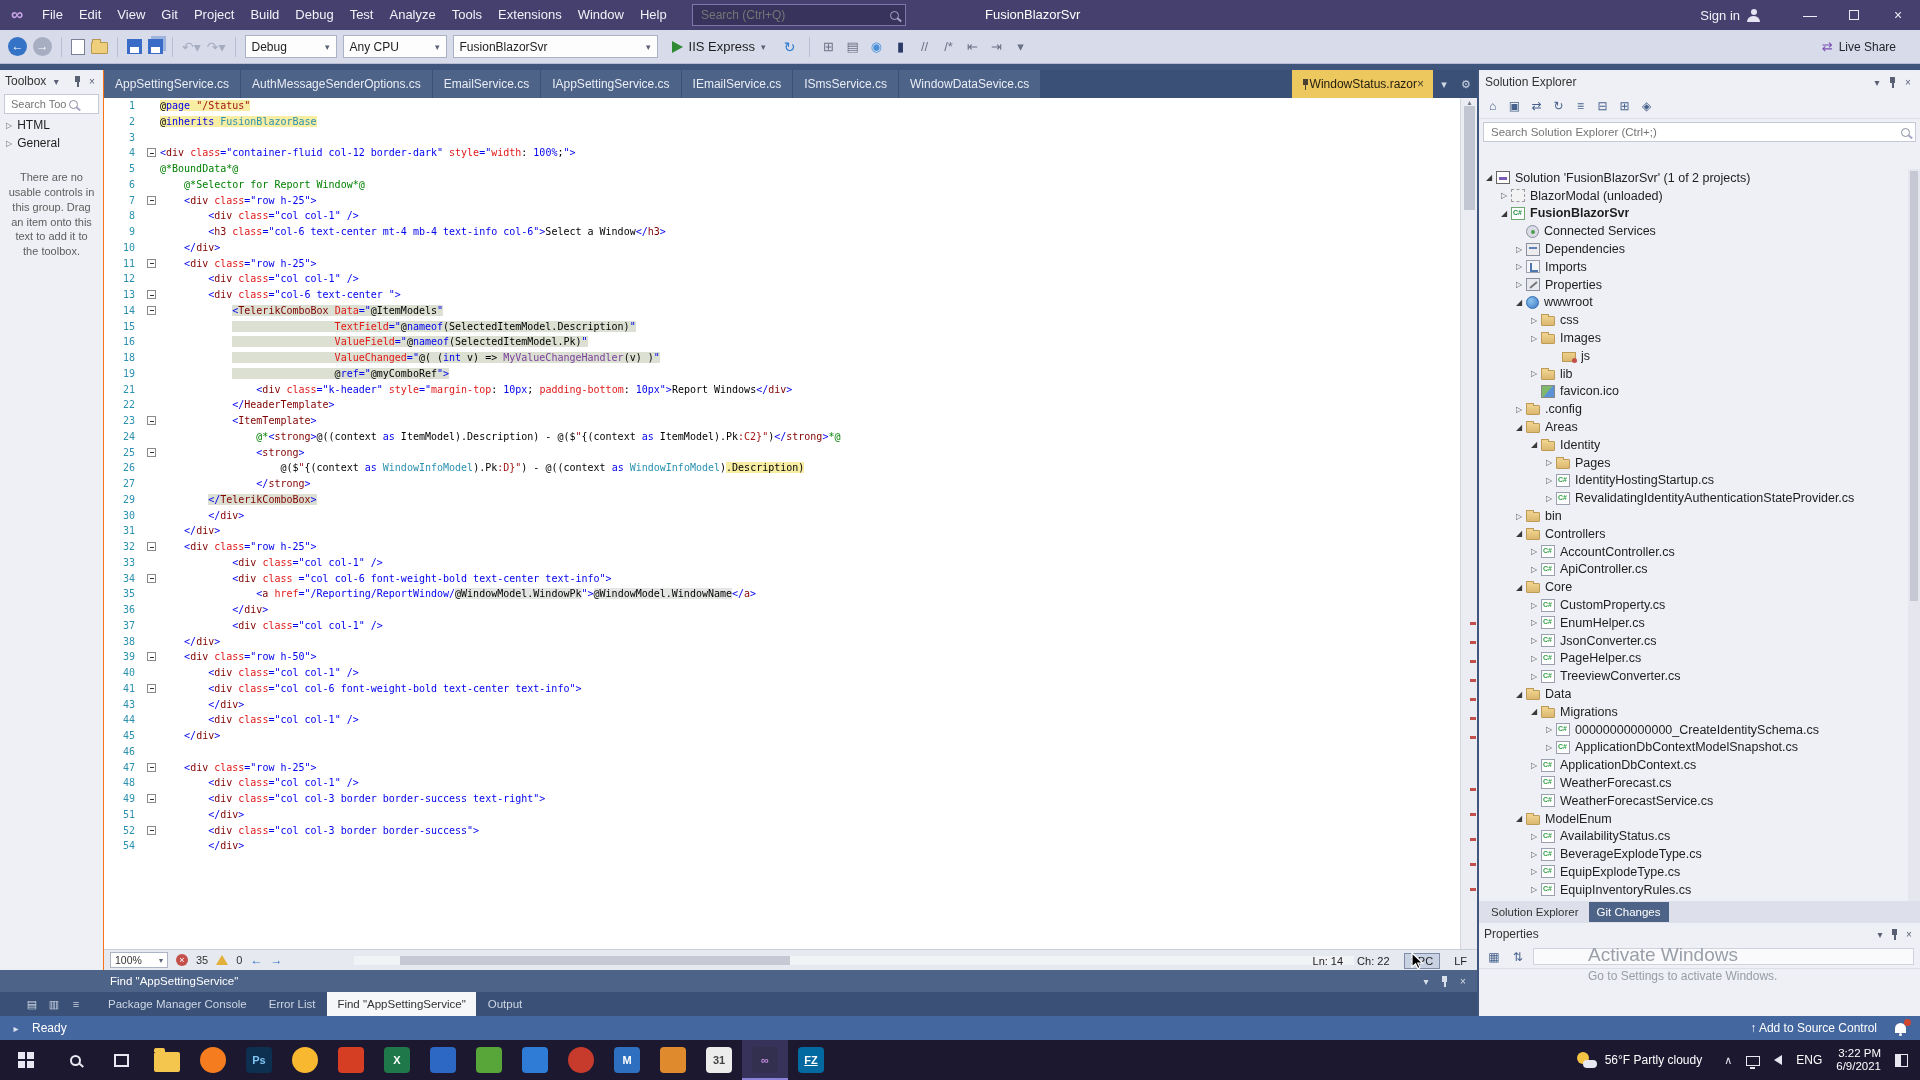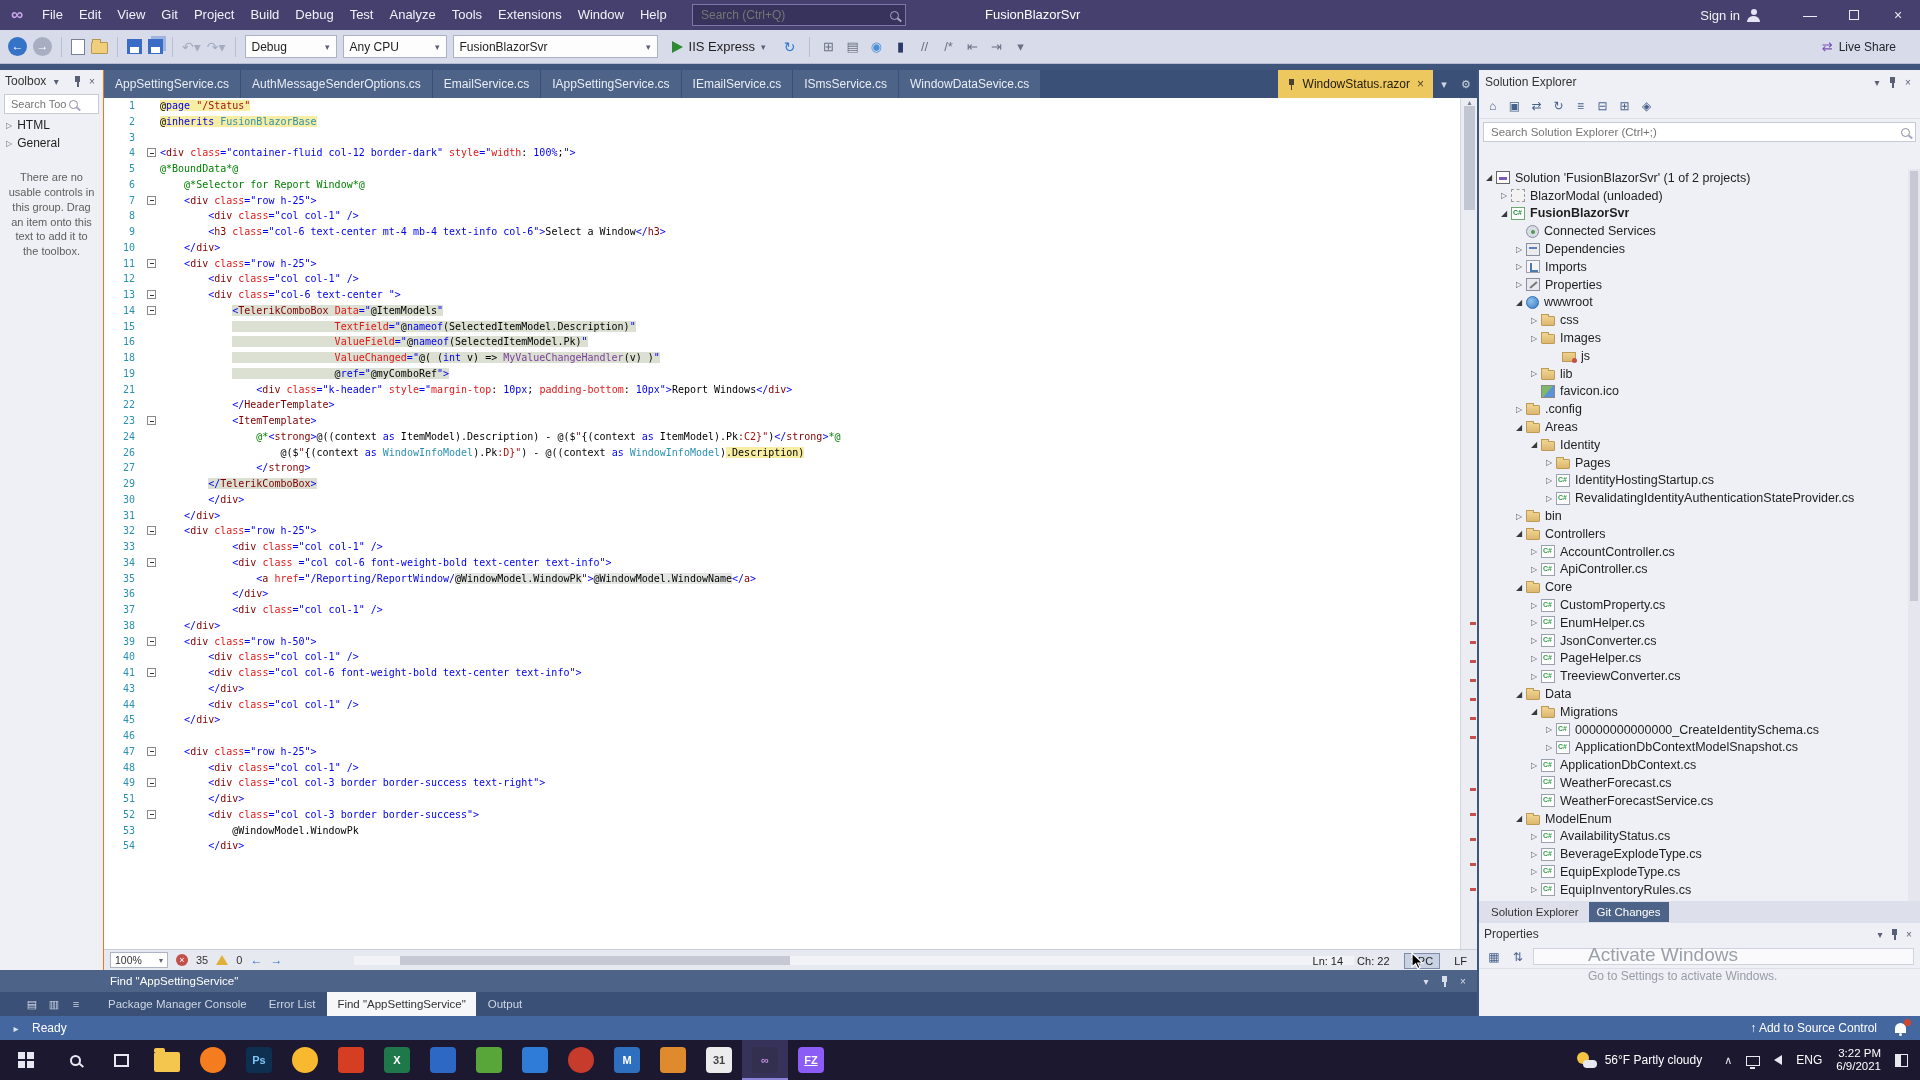--- a/index.html
+++ b/index.html
@@ -57,21 +57,21 @@
   .pin::after{content:"";position:absolute;left:4px;top:6px;width:1.5px;height:5px;background:#5A6074;}
   .tb-search{margin:2px 4px;height:20px;background:#fff;border:1px solid #C6C9D6;display:flex;align-items:center;padding:0 4px;}
   .tb-search input{width:60px;border:none;outline:none;font-size:11px;color:#777;background:transparent;font-family:"Liberation Sans",sans-serif;}
   .tbx-item{height:18px;display:flex;align-items:center;gap:5px;padding-left:6px;font-size:12px;color:#1e1e1e;}
   .tri-c{color:#6D6D6D;font-size:8px;}
   .tbx-empty{margin-top:18px;padding:0 7px;text-align:center;font-size:11px;line-height:1.35;color:#5E5E5E;}
 
   
   #tabstrip{position:absolute;left:104px;top:70px;width:1373px;height:28px;background:#3A5076;display:flex;align-items:flex-end;}
   .etab{height:28px;background:#4E6388;color:#E9EDF5;font-size:12px;line-height:28px;padding:0 11px;margin-right:1px;white-space:nowrap;}
-  .etab-preview{margin-left:auto;height:28px;background:#EDC85F;color:#26200F;display:flex;align-items:center;gap:7px;padding:0 9px;font-size:12px;}
+  .etab-preview{margin-left:auto;height:28px;background:#EDC85F;color:#26200F;display:flex;align-items:center;padding:0 9px;font-size:12px;}
   .pin-d::before{background:#4A4230;}
   .pin-d::after{background:#4A4230;}
   .tabx{font-size:12px;color:#4A4230;}
   .strip-ico{width:22px;text-align:center;color:#CFD6E4;font-size:11px;line-height:28px;}
 
   #editor-surface{position:absolute;left:104px;top:98px;width:1356px;height:851px;background:#FFFFFF;overflow:hidden;}
   .cl{display:flex;height:15.75px;line-height:15.75px;font-family:"DejaVu Sans Mono",monospace;font-size:10px;}
   .ln{width:40px;text-align:right;padding-right:9px;color:#2B91AF;flex:none;}
   .fd{width:16px;flex:none;position:relative;}
   .foldbox{position:absolute;left:3px;top:3px;width:9px;height:9px;border:1px solid #8A8A8A;background:#fff;}
@@ -444,20 +444,27 @@
             <span class="foldbox"></span>
           </div>
           <div class="cd"><span class="t">            </span><span class="b">&lt;</span><span class="g">ItemTemplate</span><span class="b">&gt;</span></div>
         </div>
         <div class="cl">
           <div class="ln">24</div>
           <div class="fd"></div>
           <div class="cd"><span class="t">                </span><span class="c">@*</span><span class="b">&lt;</span><span class="g">strong</span><span class="b">&gt;</span><span class="t">@((context </span><span class="b">as</span><span class="t"> ItemModel).Description) - @($</span><span class="s">"</span><span class="t">{(context </span><span class="b">as</span><span class="t"> ItemModel).Pk</span><span class="s">:C2}"</span><span class="t">)</span><span class="b">&lt;/</span><span class="g">strong</span><span class="b">&gt;</span><span class="c">*@</span></div>
         </div>
         <div class="cl">
+          <div class="ln">25</div>
+          <div class="fd">
+            <span class="foldbox"></span>
+          </div>
+          <div class="cd"><span class="t">                </span><span class="b">&lt;</span><span class="g">strong</span><span class="b">&gt;</span></div>
+        </div>
+        <div class="cl">
           <div class="ln">26</div>
           <div class="fd"></div>
           <div class="cd"><span class="t">                    </span><span class="t">@($</span><span class="s">"</span><span class="t">{(context </span><span class="b">as</span><span class="t"> </span><span class="y">WindowInfoModel</span><span class="t">).Pk</span><span class="s">:D}"</span><span class="t">) - @((context </span><span class="b">as</span><span class="t"> </span><span class="y">WindowInfoModel</span><span class="t">)</span><span class="t hy">.Description)</span></div>
         </div>
         <div class="cl">
           <div class="ln">27</div>
           <div class="fd"></div>
           <div class="cd"><span class="t">                </span><span class="b">&lt;/</span><span class="g">strong</span><span class="b">&gt;</span></div>
         </div>
         <div class="cl">
@@ -576,25 +583,20 @@
           <div class="ln">51</div>
           <div class="fd"></div>
           <div class="cd"><span class="t">        </span><span class="b">&lt;/</span><span class="g">div</span><span class="b">&gt;</span></div>
         </div>
         <div class="cl">
           <div class="ln">52</div>
           <div class="fd">
             <span class="foldbox"></span>
           </div>
           <div class="cd"><span class="t">        </span><span class="b">&lt;</span><span class="g">div</span><span class="t"> </span><span class="a">class</span><span class="b">="col col-3 border border-success"&gt;</span></div>
-        </div>
-        <div class="cl">
-          <div class="ln">53</div>
-          <div class="fd"></div>
-          <div class="cd"><span class="t">            @WindowModel.WindowPk</span></div>
         </div>
         <div class="cl">
           <div class="ln">54</div>
           <div class="fd"></div>
           <div class="cd"><span class="t">        </span><span class="b">&lt;/</span><span class="g">div</span><span class="b">&gt;</span></div>
         </div>
       </div>
   </div>
 
   <div id="vscroll">
@@ -984,21 +986,21 @@
         <div class="tslot">
           <div class="tico" style="background: rgb(224, 138, 46);"></div>
         </div>
         <div class="tslot">
           <div class="tico" style="background: rgb(236, 236, 236); color: rgb(68, 68, 68);">31</div>
         </div>
         <div class="tslot active">
           <div class="tico" style="background: rgb(51, 48, 79); color: rgb(196, 143, 224);">∞</div>
         </div>
         <div class="tslot">
-          <div class="tico" style="background: #8b5cf6; text-decoration: underline;">FZ</div>
+          <div class="tico" style="background: #0369a1; text-decoration: underline;">FZ</div>
         </div>
       </span>
     <div class="tray">
       <div class="wx">
         <span class="suncloud"></span>
         <span>56°F Partly cloudy</span>
       </div>
       <span class="chev">∧</span>
       <span class="net-ico"></span>
       <span class="vol-ico"></span>

